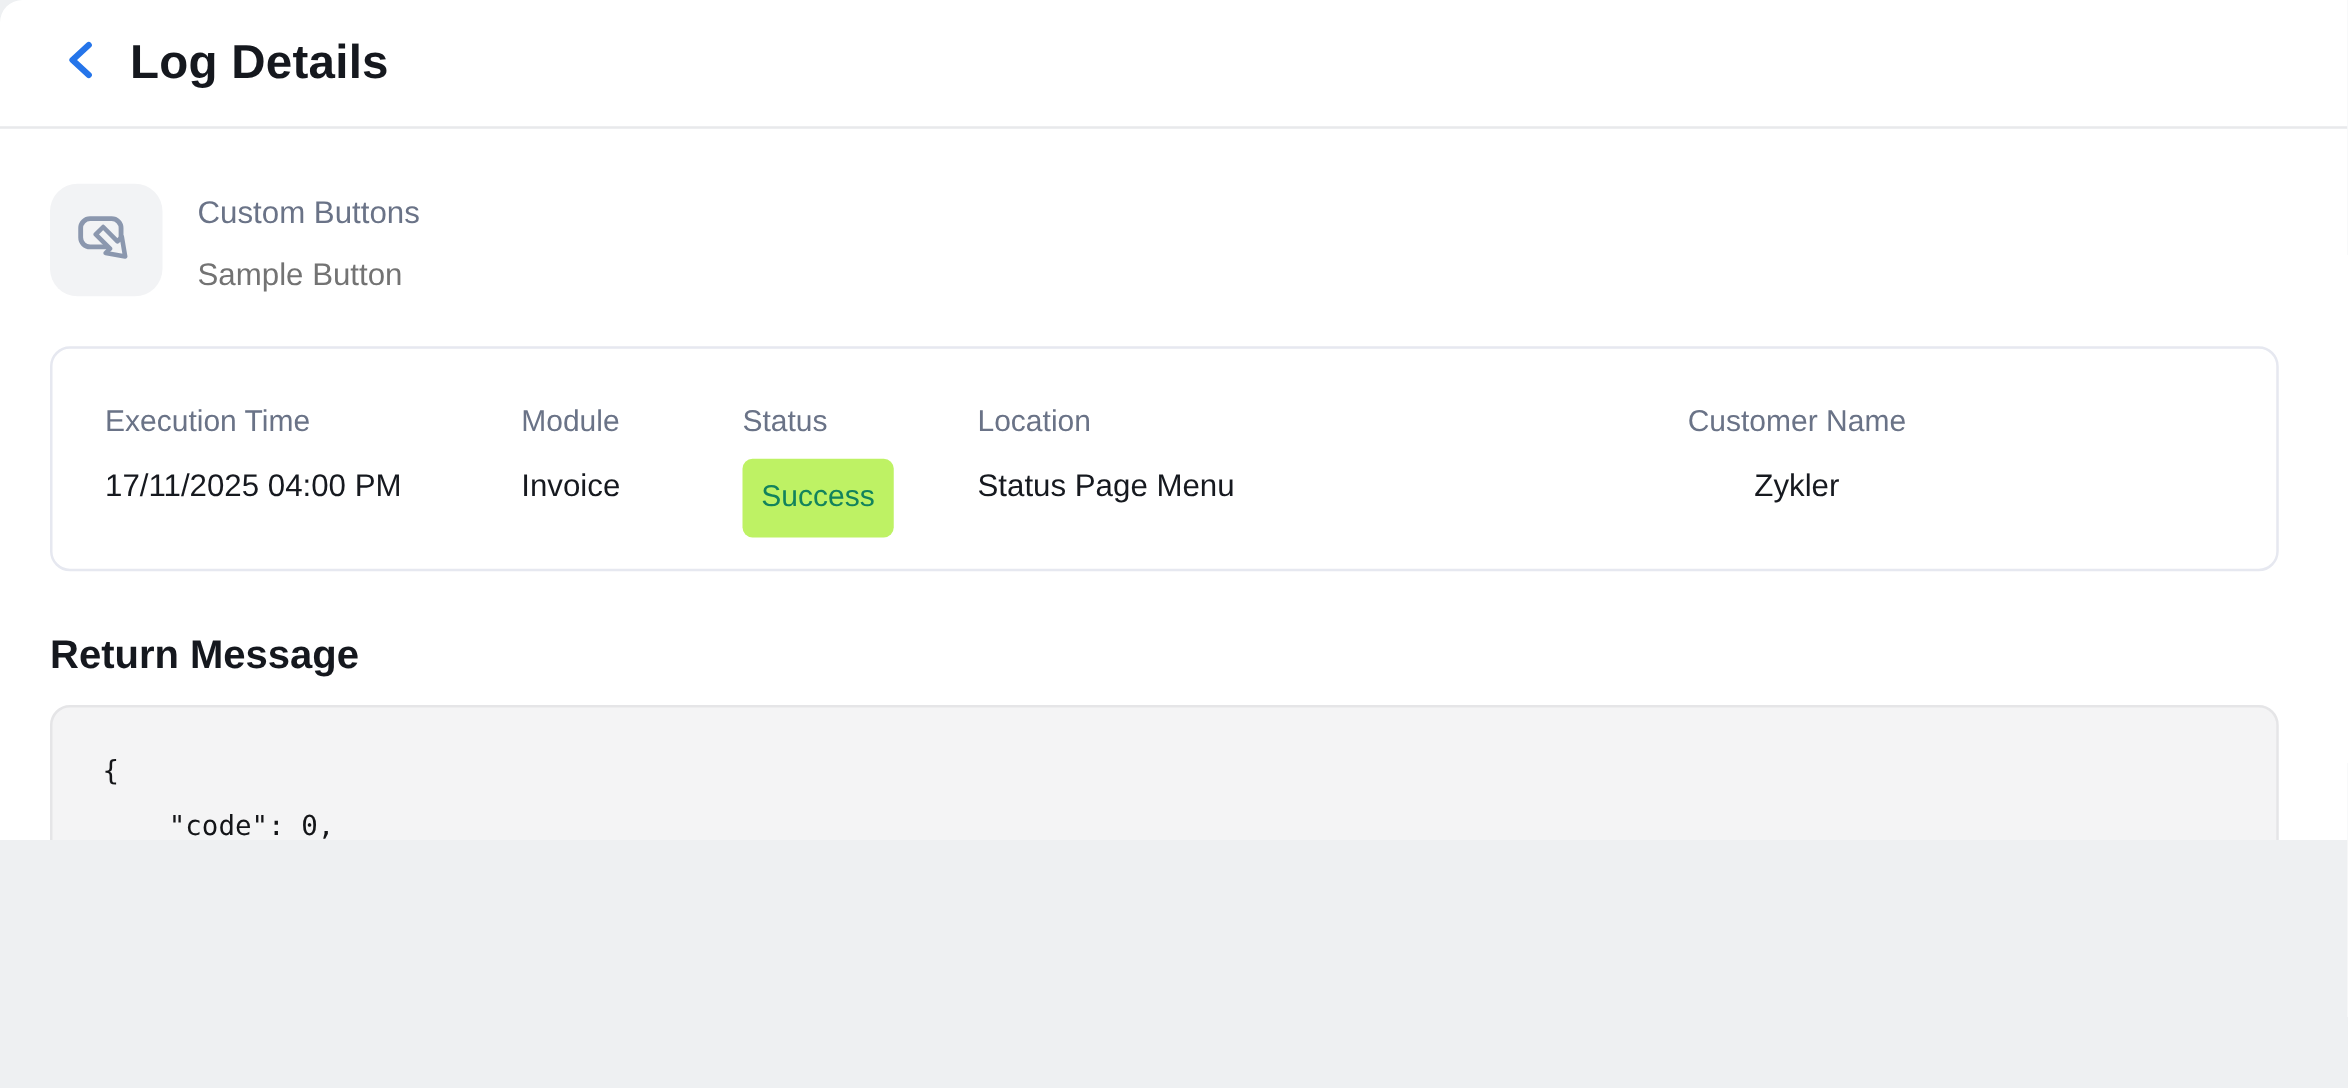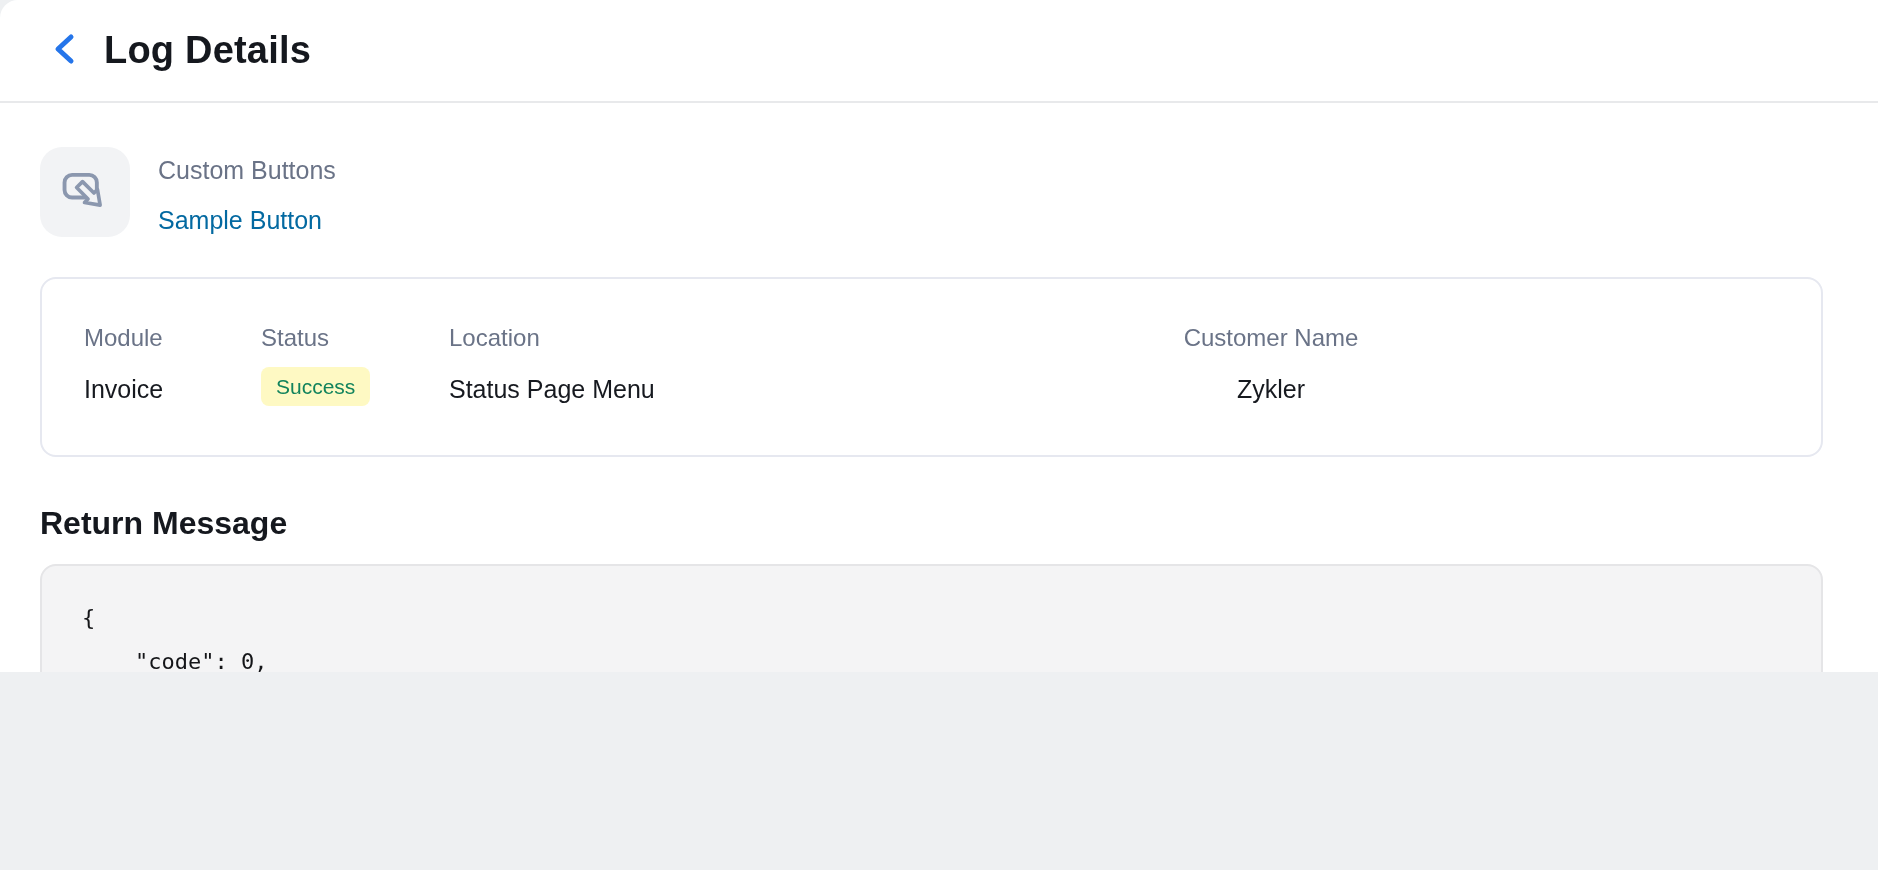--- a/index.html
+++ b/index.html
@@ -24,21 +24,21 @@
   }
   .divider{height:2px;background:#e8e9eb;width:100%;}
   
   .custom-section{display:flex;margin:44px 0 16px 40px;gap:28px;}
   .icon-box{
     width:90px;height:90px;background:#f2f3f5;border-radius:22px;
     display:flex;align-items:center;justify-content:center;flex:0 0 auto;
   }
   .cb-text{display:flex;flex-direction:column;}
   .cb-label{font-size:25px;color:#6a7387;margin-top:9px;}
-  .cb-link{font-size:25px;color:#0369a1;margin-top:21px;text-decoration:none;cursor:pointer;}
+  .cb-link{font-size:25px;color:#737373;margin-top:21px;text-decoration:none;cursor:pointer;}
   
   .card{
     width:1783px;height:180px;margin:40px 0 0 40px;box-sizing:border-box;
     border:2px solid #e6e8f0;border-radius:16px;
     padding:45px 0 0 42px;display:flex;
   }
   .col{display:flex;flex-direction:column;align-items:flex-start;}
   .col-executed{width:398px;}
   .col-time{width:333px;}
   .col-module{width:177px;}
@@ -47,22 +47,22 @@
   .col-customer{flex:1;align-items:center;}
   .f-label{font-size:24px;color:#6a7387;}
   .f-value{font-size:25px;color:#16191f;margin-top:23px;}
   .executed-row{display:flex;align-items:center;gap:14px;margin-top:15px;}
   .inv-link{font-size:25px;color:#2979e8;text-decoration:none;cursor:pointer;}
   .badge-overdue{
     font-size:24px;color:#16191f;background:#ececee;
     border-radius:10px;padding:6px 16px;line-height:1.2;
   }
   .badge-success{
-    font-size:21px;color:#12835c;background:#fef9c3;
-    border-radius:8px;padding:7px 15px;margin-top:15px;line-height:1.2;display:inline-block;
+    font-size:24px;color:#12835c;background:#bef264;
+    border-radius:8px;padding:17px 15px;margin-top:15px;line-height:1.2;display:inline-block;
   }
   
   .rm-heading{
     margin:48px 0 0 40px;font-size:32px;font-weight:600;color:#15181e;
   }
   .code-block{
     width:1783px;height:268px;margin:22px 0 0 40px;box-sizing:border-box;
     background:#f4f4f5;border:2px solid #e5e5e7;border-radius:16px;
     padding:30px 40px;overflow:hidden;
     font-family:"DejaVu Sans Mono", monospace;
@@ -100,20 +100,24 @@
     </div>
     <div class="cb-text">
       <span class="cb-label">Custom Buttons</span>
       <a class="cb-link">Sample Button</a>
     </div>
   </div>
 
   <div class="card">
 
 
+    <div class="col col-time">
+      <span class="f-label">Execution Time</span>
+      <span class="f-value">17/11/2025 04:00 PM</span>
+    </div>
 
     <div class="col col-module">
       <span class="f-label">Module</span>
       <span class="f-value">Invoice</span>
     </div>
 
     <div class="col col-status">
       <span class="f-label">Status</span>
       <span class="badge-success">Success</span>
     </div>

